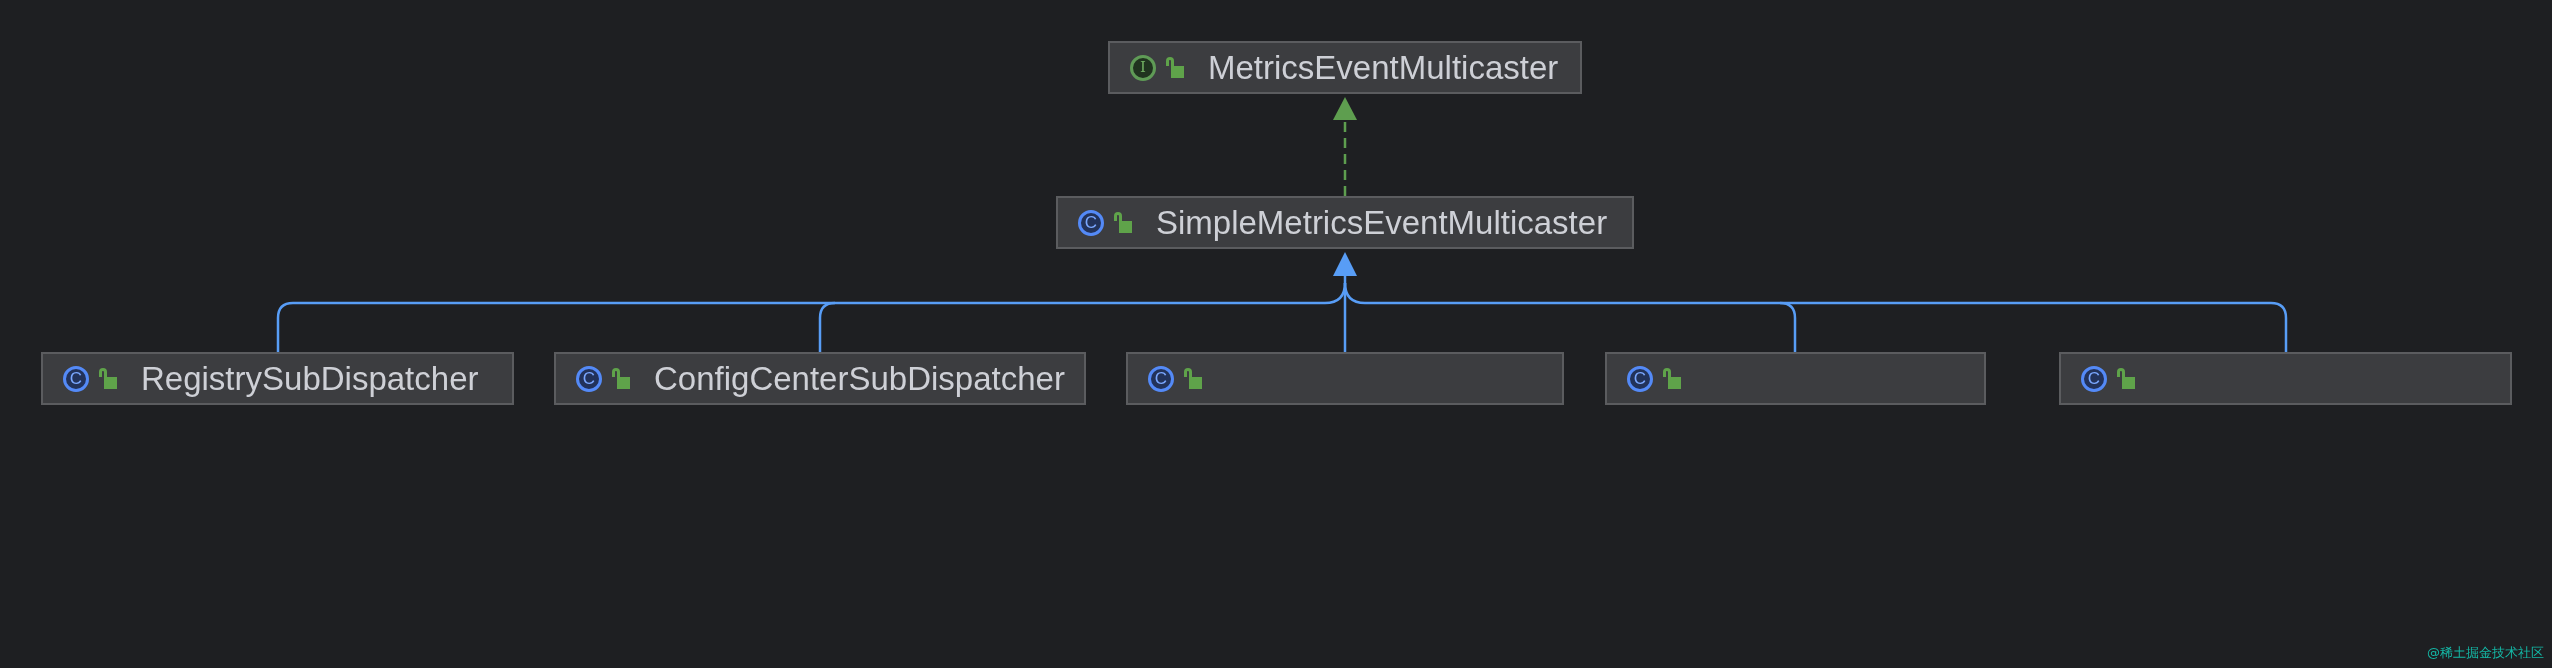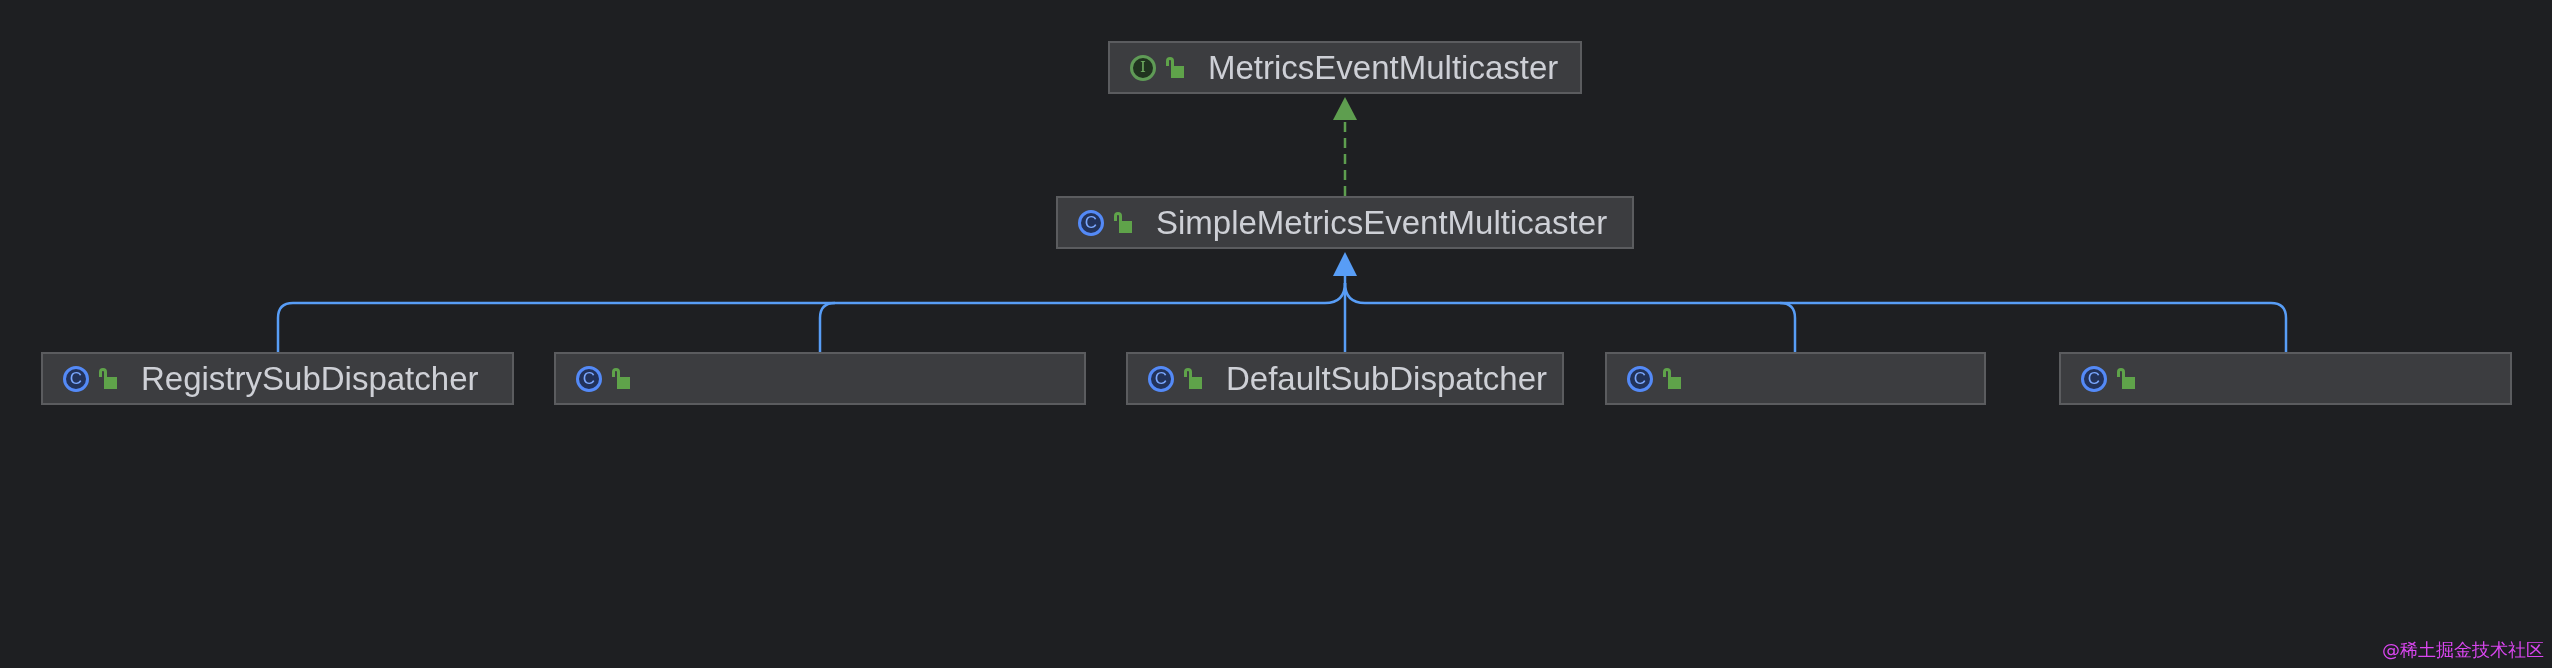--- a/index.html
+++ b/index.html
@@ -10,21 +10,21 @@
   .node .kind { width:26px; height:26px; border-radius:50%; box-sizing:border-box; margin-left:20px;
           display:flex; align-items:center; justify-content:center; font-size:17px; line-height:1; flex:0 0 auto; }
   .node .kind.class { border:3px solid #548af7; background:#22325a; color:#7aa7ff; }
   .node .kind.iface { border:3px solid #5f9b56; background:#20331f; color:#72b062; font-family:"DejaVu Serif", serif; font-size:15px; }
   .node .lock { margin-left:10px; width:18px; height:22px; position:relative; flex:0 0 auto; }
   .node .lock::before { content:""; position:absolute; left:0; top:0; width:8px; height:9px;
           border:3px solid #5fa34a; border-bottom:none; border-radius:5px 5px 0 0; box-sizing:border-box; }
   .node .lock::after { content:""; position:absolute; left:5px; top:9px; width:13px; height:12px; background:#5fa34a; }
   .node .label { margin-left:24px; color:#ced0d6; font-size:33px; letter-spacing:0px; }
   svg.edges { position:absolute; left:0; top:0; }
-  .watermark { position:absolute; right:8px; bottom:6px; color:#d946ef; font-size:18px; font-family:"DejaVu Sans", sans-serif; }
+  .watermark { position:absolute; right:8px; bottom:6px; color:#14b8a6; font-size:13px; font-family:"DejaVu Sans", sans-serif; }
 </style>
 </head>
 <body>
 
 <svg class="edges" width="2552" height="668">
 
   <g>
     <line x1="1345" y1="196" x2="1345" y2="118" stroke="#5e9e4f" stroke-width="2.5" stroke-dasharray="10,6"></line>
     <polygon points="1345,97 1333,120 1357,120" fill="#5e9e4f"></polygon>
   </g>
@@ -56,26 +56,26 @@
 
 <div class="node" style="left:41px; top:352px; width:473px;">
   <span class="kind class">C</span>
   <span class="lock"></span>
   <span class="label">RegistrySubDispatcher</span>
 </div>
 
 <div class="node" style="left:554px; top:352px; width:532px;">
   <span class="kind class">C</span>
   <span class="lock"></span>
+  <span class="label">ConfigCenterSubDispatcher</span>
 </div>
 
 <div class="node" style="left:1126px; top:352px; width:438px;">
   <span class="kind class">C</span>
   <span class="lock"></span>
-  <span class="label">DefaultSubDispatcher</span>
 </div>
 
 <div class="node" style="left:1605px; top:352px; width:381px;">
   <span class="kind class">C</span>
   <span class="lock"></span>
 </div>
 
 <div class="node" style="left:2059px; top:352px; width:453px;">
   <span class="kind class">C</span>
   <span class="lock"></span>

